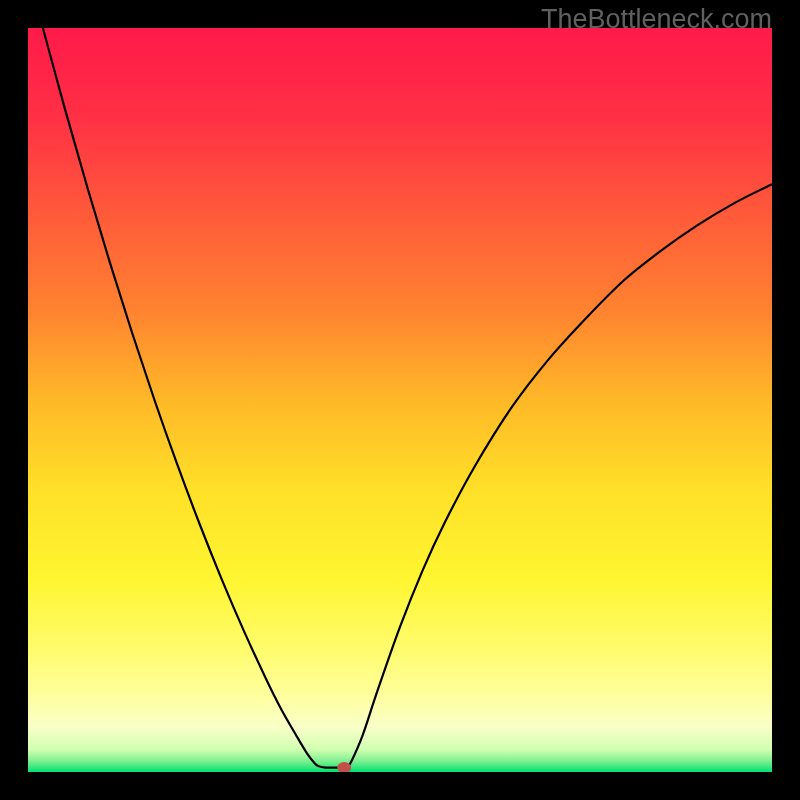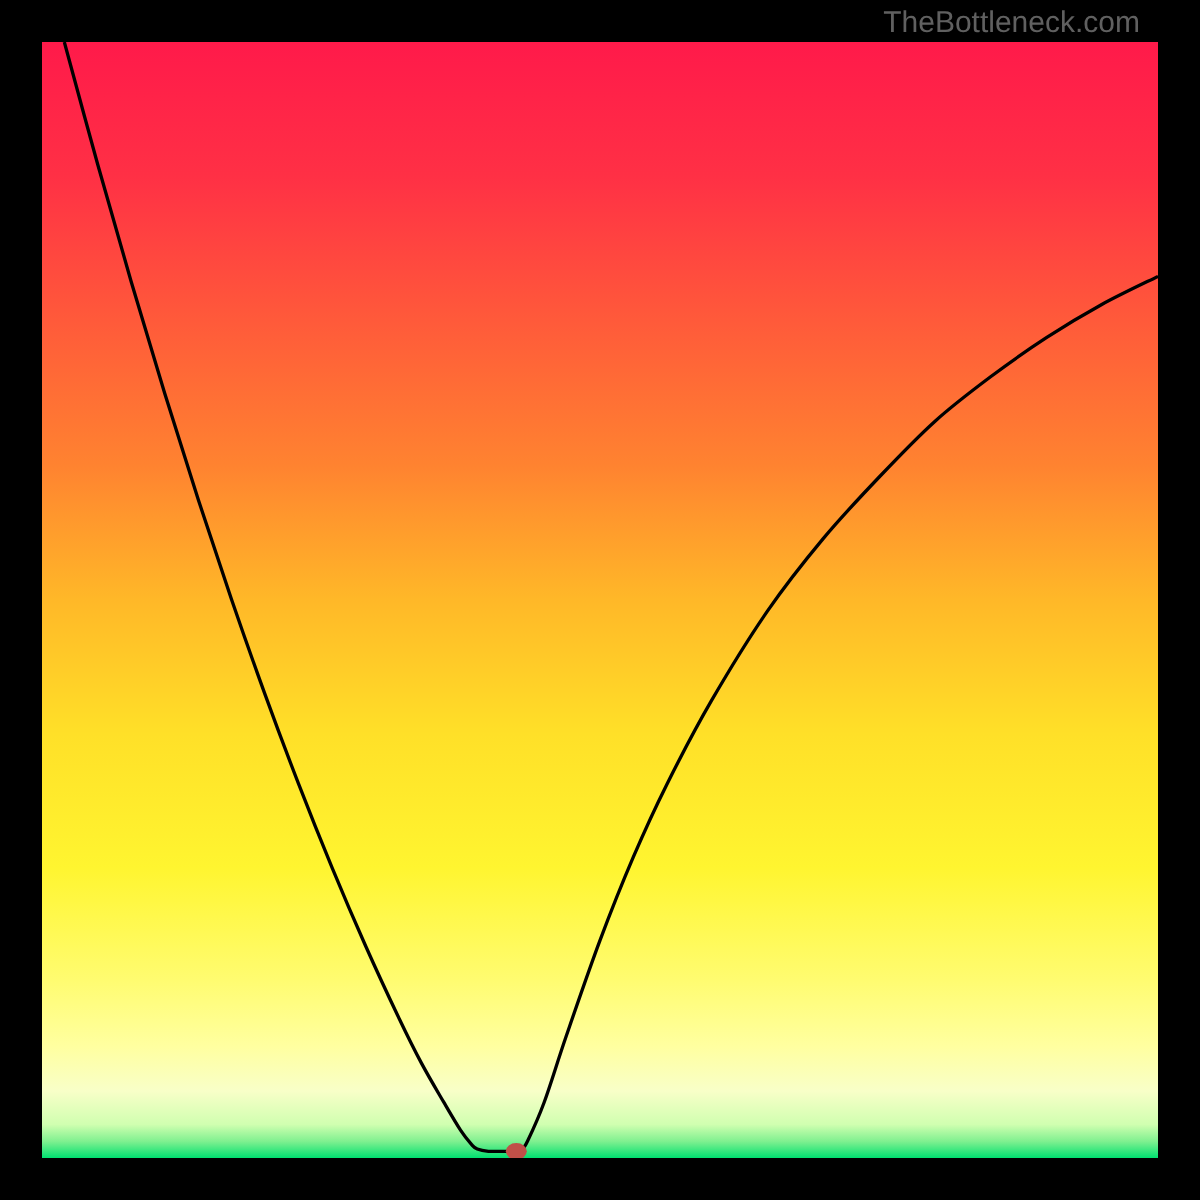--- a/index.html
+++ b/index.html
@@ -7,23 +7,23 @@
     padding: 0;
     width: 800px;
     height: 800px;
     background: #000;
     position: relative;
     font-family: Arial, sans-serif;
   }
   .watermark {
     position: absolute;
     top: 4px;
-    right: 40px;
+    right: 28px;
     color: #606060;
-    font-size: 20px;
+    font-size: 27px;
     font-weight: 500;
     z-index: 10;
   }
   .plot-area {
     position: absolute;
     left: 28px;
     top: 28px;
     width: 744px;
     height: 744px;
   }

